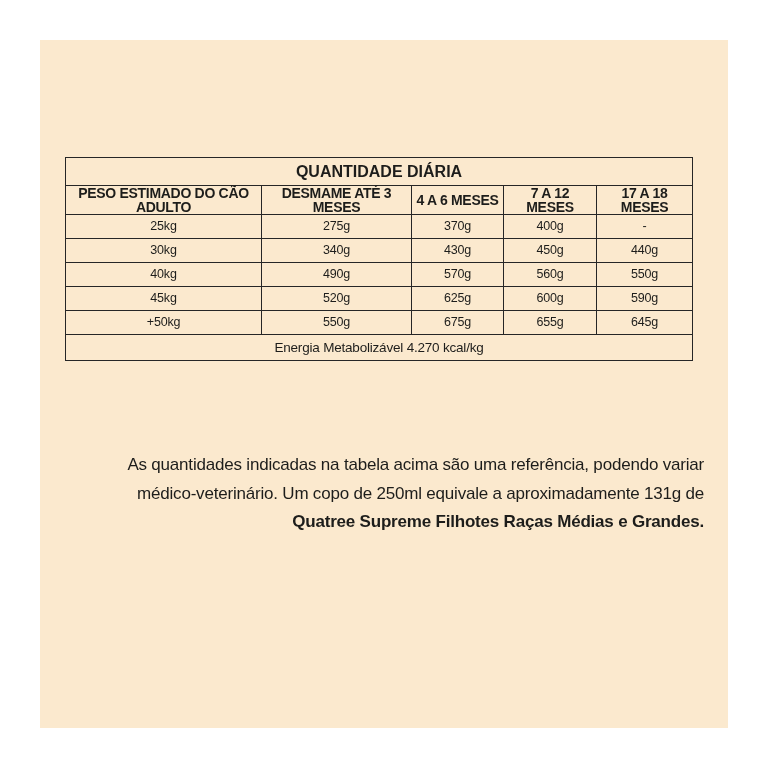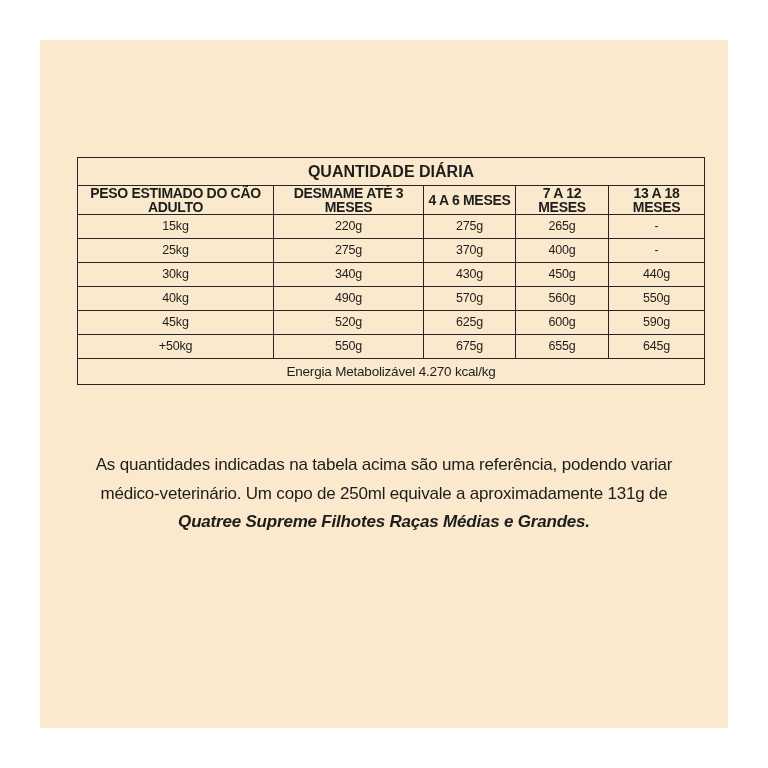--- a/index.html
+++ b/index.html
@@ -15,21 +15,21 @@
   .panel {
     position: absolute;
     left: 40px;
     top: 40px;
     width: 688px;
     height: 688px;
     background: #fbe9ce;
   }
   .qty-table {
     position: absolute;
-    left: 77px;
+    left: 65px;
     top: 157px;
     width: 627px;
     border-collapse: collapse;
     table-layout: fixed;
     border-radius: 12px;
   }
   .qty-table td {
     border: 1px solid #262626;
     text-align: center;
     vertical-align: middle;
@@ -54,28 +54,27 @@
   .qty-table td.footer-cell {
     height: 25px;
     font-size: 13.5px;
     font-weight: 400;
   }
   .note {
     position: absolute;
     left: 64px;
     top: 451px;
     width: 640px;
-    text-align: center;
+    text-align: right;
     font-size: 17px;
     line-height: 28.5px;
     letter-spacing: -0.2px;
   }
   .note .bold-line {
     font-weight: 700;
-    font-style: italic;
   }
 </style>
 </head>
 <body>
 
 <div class="panel"></div>
 
 <table class="qty-table">
   <colgroup>
     <col style="width:196px">
@@ -86,28 +85,21 @@
   </colgroup>
   <tbody>
     <tr>
       <td colspan="5" class="title-cell">QUANTIDADE DIÁRIA</td>
     </tr>
     <tr class="head-row">
       <td>PESO ESTIMADO DO CÃO ADULTO</td>
       <td>DESMAME ATÉ 3 MESES</td>
       <td>4 A 6 MESES</td>
       <td>7 A 12 MESES</td>
-      <td>13 A 18 MESES</td>
-    </tr>
-    <tr>
-      <td>15kg</td>
-      <td>220g</td>
-      <td>275g</td>
-      <td>265g</td>
-      <td>-</td>
+      <td>17 A 18 MESES</td>
     </tr>
     <tr>
       <td>25kg</td>
       <td>275g</td>
       <td>370g</td>
       <td>400g</td>
       <td>-</td>
     </tr>
     <tr>
       <td>30kg</td>

